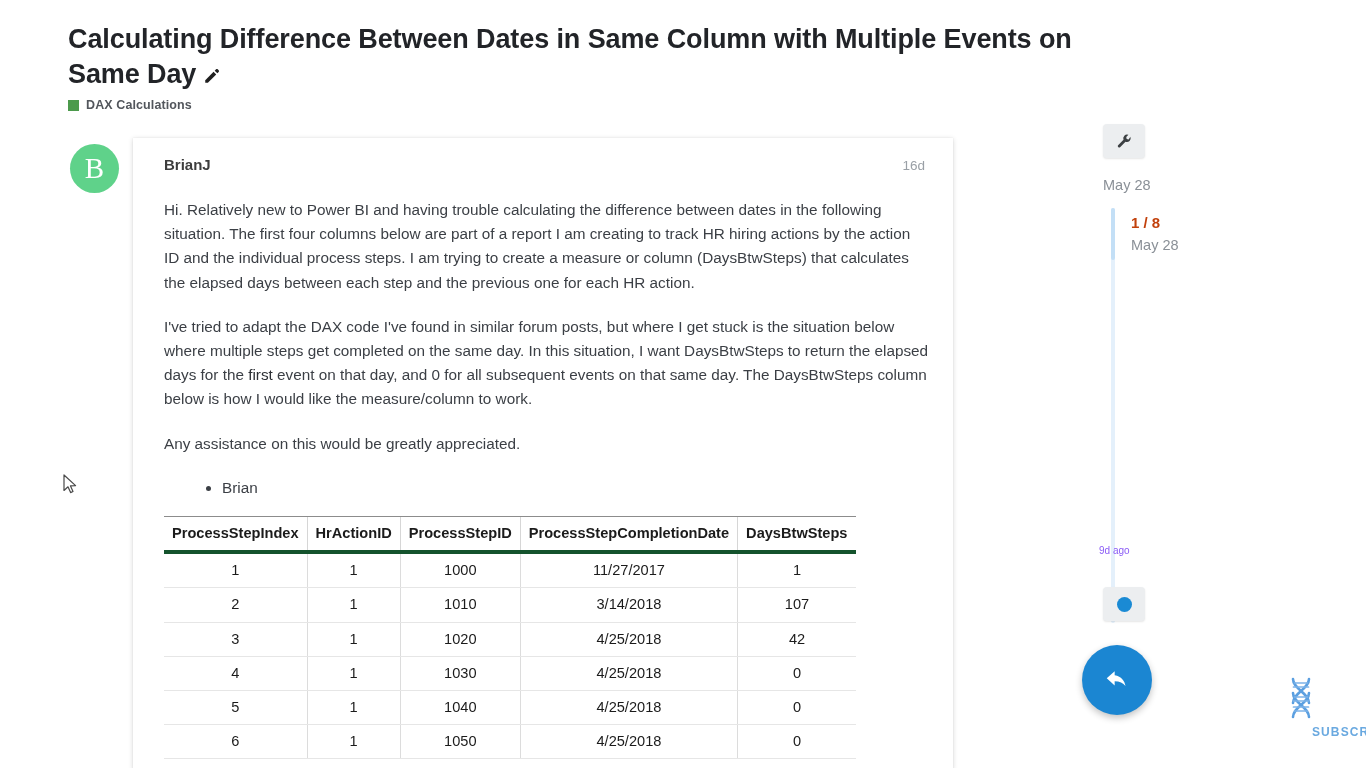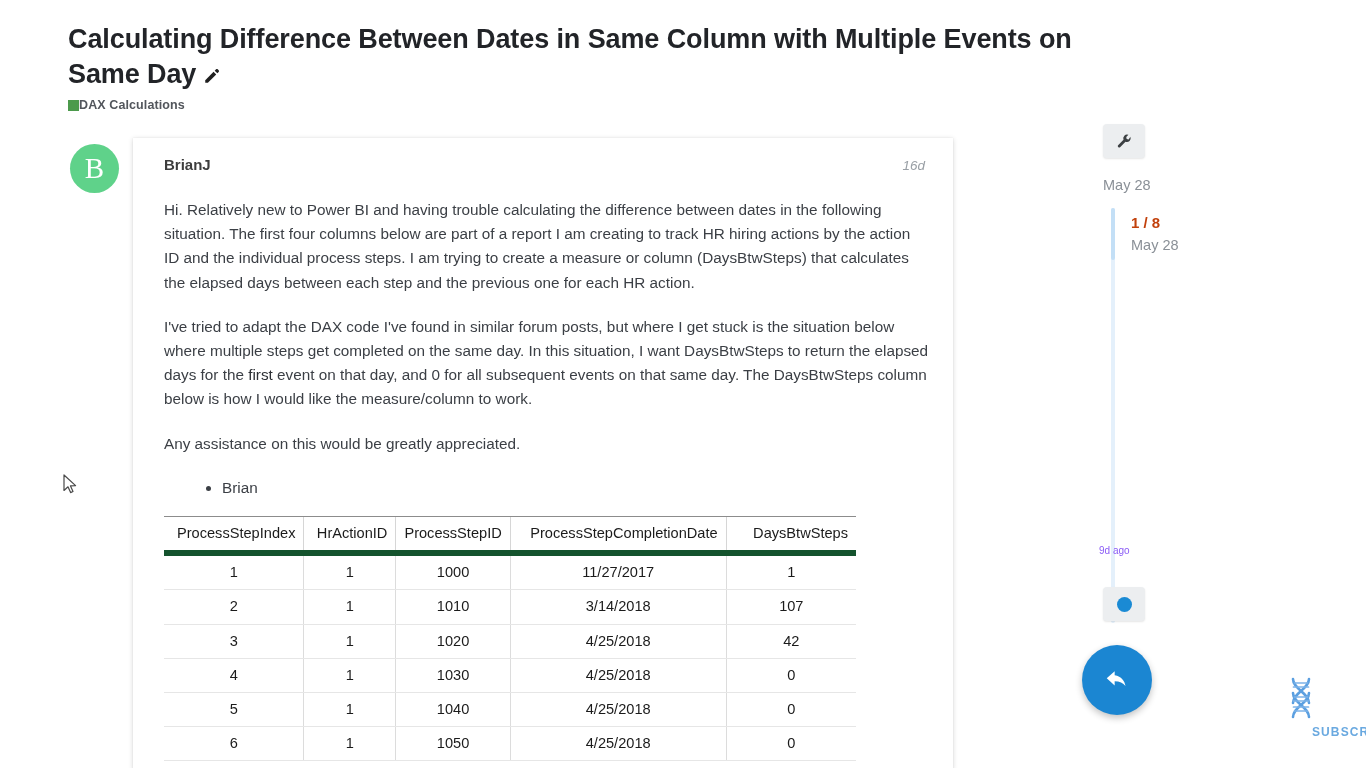--- a/index.html
+++ b/index.html
@@ -23,21 +23,21 @@
     line-height: 35px; letter-spacing: -0.1px;
     margin: 0; display: inline;
   }
   .edit-pencil {
     display: inline-block; vertical-align: -2px;
     margin-left: 7px; width: 18px; height: 18px;
   }
   .edit-pencil svg { display: block; }
   .category-row {
     position: absolute; left: 68px; top: 98px;
-    display: flex; align-items: center; 
+    display: flex; align-items: center; gap: 7px;
   }
   .cat-swatch { width: 11px; height: 11px; background: #4c9a4c; display: inline-block; }
   .cat-label { font-size: 12.5px; font-weight: bold; color: #52565c; letter-spacing: .1px; }
 
   
   .avatar {
     position: absolute; left: 70px; top: 144px;
     width: 49px; height: 49px; border-radius: 50%;
     background: #5fd28a; color: #ffffff;
     font-size: 29px; line-height: 49px; text-align: center;
@@ -47,21 +47,21 @@
     position: absolute; left: 133px; top: 138px;
     width: 820px; height: 632px;
     background: #ffffff;
     box-shadow: 0 1px 5px rgba(0,0,0,0.16), 0 0 1px rgba(0,0,0,0.10);
   }
   .post-head {
     position: absolute; left: 31px; top: 18px; right: 28px;
     display: flex; align-items: baseline; justify-content: space-between; gap: 40px;
   }
   .post-author { font-size: 15px; font-weight: bold; color: #3d3d3d; }
-  .post-time { font-size: 13.5px; color: #9aa0a6; font-style: italic; }
+  .post-time { font-size: 13.5px; color: #9aa0a6; }
 
   .post-body {
     position: absolute; left: 31px; top: 60px; right: 24px;
     font-size: 15.3px; line-height: 24.2px; color: #3b3f45;
   }
   .post-body p { margin: 0 0 20px 0; }
   .post-body p.tight { margin-bottom: 18px; }
   .post-body b { font-weight: normal; color: #2b2e33; }
   .post-body ul { margin: 0 0 14px 0; padding-left: 42px; }
   .post-body li { margin: 16px; }
@@ -69,26 +69,26 @@
   
   .data-table {
     border-collapse: collapse;
     margin-top: 14px;
     width: 692px;
     font-family: "Liberation Sans", sans-serif;
     font-size: 14.6px;
     color: #1b1b1b;
   }
   .data-table thead th {
-    font-weight: normal;
+    font-weight: bold;
     padding: 4px 8px 5px 8px;
     border-top: 1.6px solid #8c8c8c;
-    border-bottom: 6px solid #14532d;
+    border-bottom: 4px solid #14532d;
     border-left: 1px solid #d6d6d6;
-    text-align: right;
+    text-align: left;
     white-space: nowrap;
   }
   .data-table thead th:first-child { border-left: none; }
   .data-table tbody td {
     padding: 4px 8px 5px 8px;
     border-bottom: 1px solid #e6e6e6;
     border-left: 1px solid #dcdcdc;
     text-align: center;
   }
   .data-table tbody td:first-child { border-left: none; }

